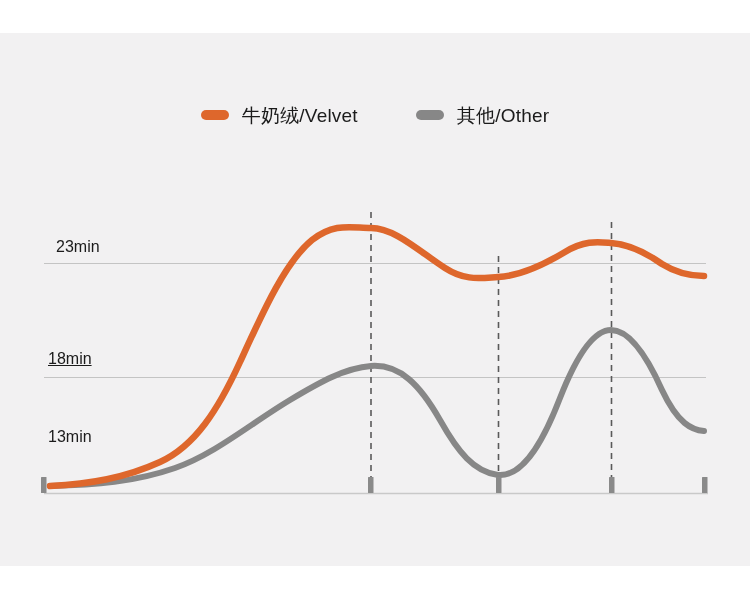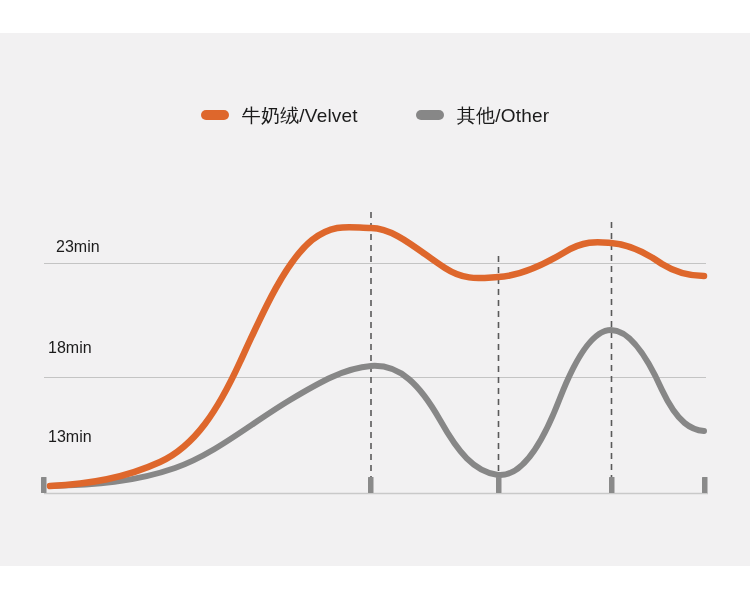--- a/index.html
+++ b/index.html
@@ -66,21 +66,21 @@
     height: 592px;
   }
   .ylabel {
     position: absolute;
     font-size: 16px;
     color: #1b1b1b;
     white-space: nowrap;
     line-height: 1;
   }
   #y-label-0 { left: 48px; top: 239px; margin-left: 8px; }
-  #y-label-1 { left: 48px; top: 340px; }
+  #y-label-1 { left: 48px; top: 351px; text-decoration: underline; }
   #y-label-2 { left: 48px; top: 429px; text-align: center; }
 </style>
 </head>
 <body style="background: rgb(255, 255, 255);">
 
 <div id="chart-root">
 
   <div class="bg-panel" style="background: rgb(242, 241, 242);"></div>
 
   <div class="legend">

